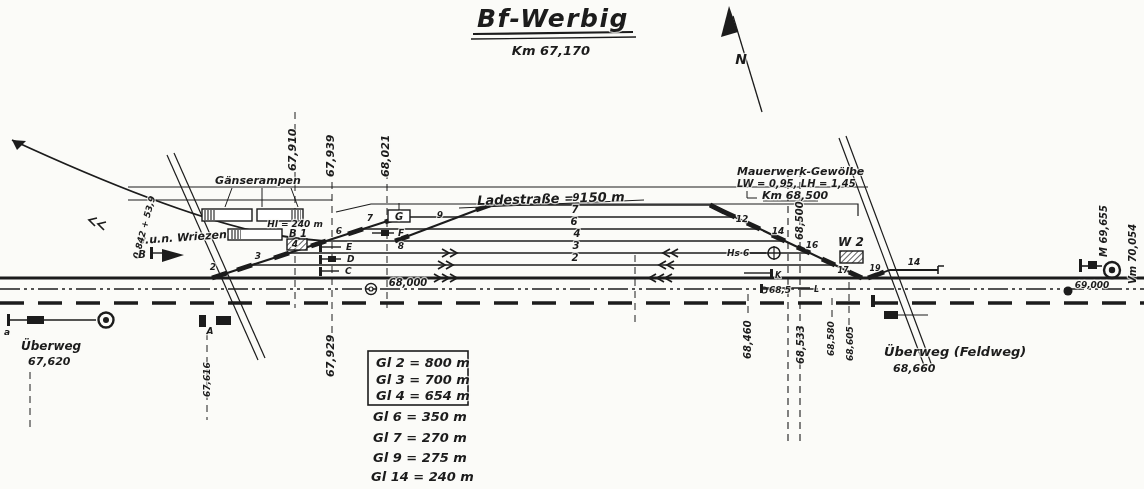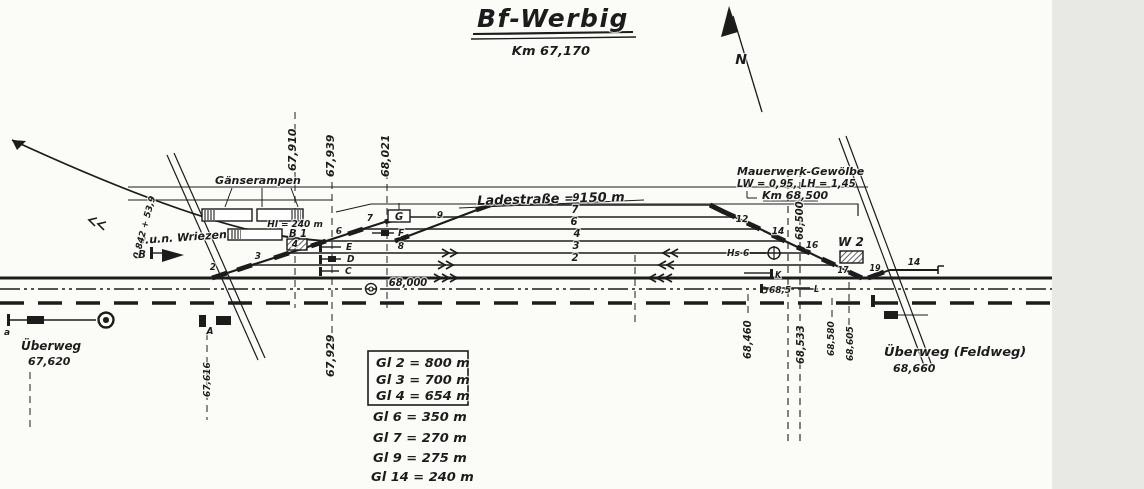--- a/index.html
+++ b/index.html
@@ -1,17 +1,17 @@
 <!DOCTYPE html>
 <html><head>
 <meta charset="utf-8">
 <style>
   :root{ --ink:#1c1c1c; --paper:#fbfbf8; }
   html,body{margin:0;padding:0;background:#e8e8e4;}
-  #stage{position:relative;width:1052px;height:489px;background:var(--paper);overflow:hidden;
+  #stage{position:relative;width:1144px;height:489px;background:var(--paper);overflow:hidden;
          font-family:"DejaVu Sans",sans-serif;}
   svg{display:block;}
   .ln{stroke:var(--ink);fill:none;}
   .fl{fill:var(--ink);stroke:none;}
   .bld{fill:#fff;stroke:var(--ink);stroke-width:1.4;}
   .lbl{font-family:"DejaVu Sans",sans-serif;font-style:italic;font-weight:bold;fill:var(--ink);
        paint-order:stroke;stroke:rgba(251,251,248,0.72);stroke-width:2.4px;stroke-linejoin:round;}
   .title{letter-spacing:1.5px;}
 </style>
 </head>

